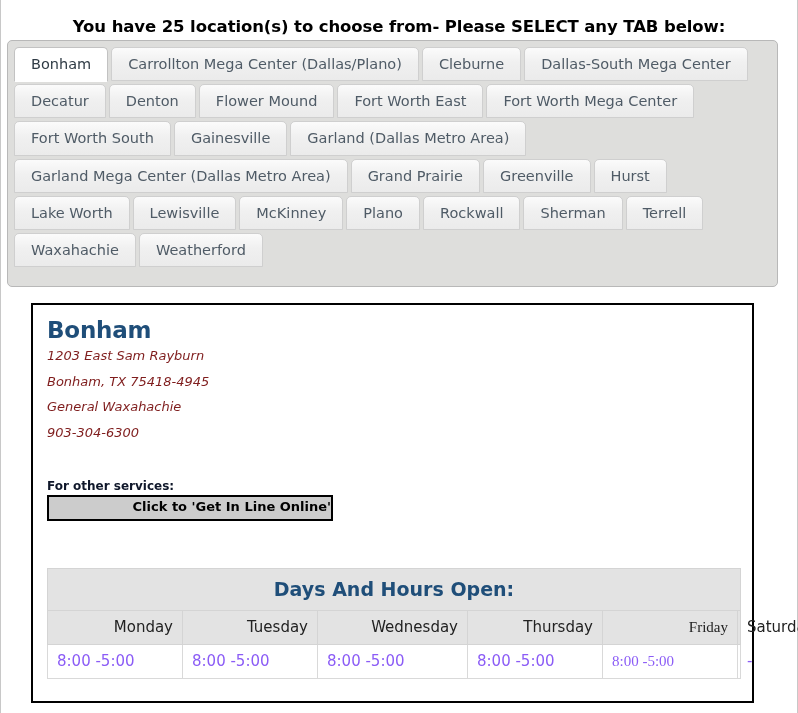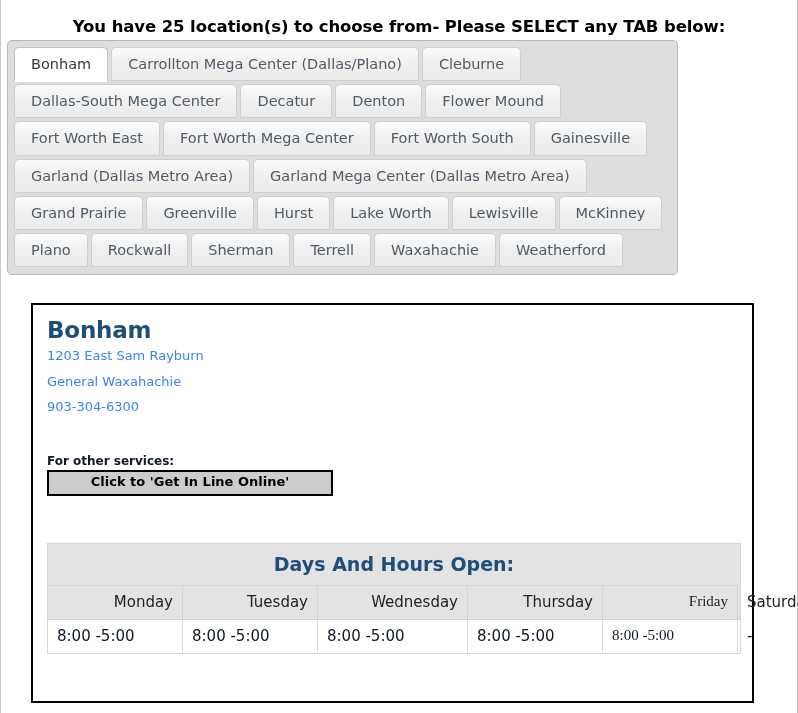--- a/index.html
+++ b/index.html
@@ -35,26 +35,26 @@
     color: #000000;
     letter-spacing: -0.1px;
     font-family: "DejaVu Sans", sans-serif;
   }
 
   
   #tabs-widget {
     position: absolute;
     left: 7px;
     top: 40px;
-    width: 671px;
+    width: 771px;
     box-sizing: border-box;
     background: #dededc;
     border: 1px solid #b8b8b8;
     border-radius: 5px;
-    padding: 6px 6px 4px 6px;
+    padding: 6px 6px 16px 6px;
   }
   #tab-list {
     list-style: none;
     margin: 0;
     padding: 0;
     font-size: 0;
   }
   .tab {
     display: inline-block;
     vertical-align: bottom;
@@ -104,44 +104,45 @@
 
   .addr-label {
     font-size: 12.5px;
     font-weight: bold;
     color: #000000;
     line-height: 1.25;
     margin: 0;
   }
   .addr-line {
     font-size: 13px;
-    color: #3b82f6;
+    color: #7f1d1d;
     line-height: 1.35;
     margin: 0;
+    font-style: italic;
   }
   .addr-line.spaced { margin-top: 8px; }
 
   #services-label {
     margin: 38px 0 2px 0;
     font-size: 12px;
     font-weight: bold;
     color: #0f172a;
   }
 
   #get-in-line-button {
     display: block;
     width: 286px;
     box-sizing: border-box;
     background: #cccccc;
     border: 2px solid #000000;
     color: #000000;
     font-size: 13px;
     font-weight: bold;
     font-family: "DejaVu Sans", sans-serif;
-    text-align: center;
+    text-align: right;
     padding: 3px 0 4px 0;
     cursor: pointer;
     line-height: 1.15;
   }
 
   
   #hours-table {
     margin-top: 47px;
     width: 694px;
     border-collapse: collapse;
@@ -165,21 +166,21 @@
     border: 1px solid #d4d4d4;
     color: #222222;
     font-size: 15px;
     font-weight: normal;
     text-align: right;
     padding: 7px 9px 8px 9px;
   }
   #hours-table td {
     background: #ffffff;
     border: 1px solid #d9d9d9;
-    color: #0f172a;
+    color: #8b5cf6;
     font-size: 15px;
     text-align: left;
     padding: 7px 9px 8px 9px;
   }
   #hours-table th:nth-child(1), #hours-table td:nth-child(1) { width: 116px; }
   #hours-table th:nth-child(2), #hours-table td:nth-child(2) { width: 116px; }
   #hours-table th:nth-child(3), #hours-table td:nth-child(3) { width: 131px; }
   #hours-table th:nth-child(4), #hours-table td:nth-child(4) { width: 116px; }
   #hours-table th:nth-child(5), #hours-table td:nth-child(5) { width: 116px; font-family: Liberation Serif, serif; }
 </style>
@@ -194,20 +195,21 @@
   <ul id="tab-list"><li class="tab active">Bonham</li><li class="tab">Carrollton Mega Center (Dallas/Plano)</li><li class="tab">Cleburne</li><li class="tab">Dallas-South Mega Center</li><li class="tab">Decatur</li><li class="tab">Denton</li><li class="tab">Flower Mound</li><li class="tab">Fort Worth East</li><li class="tab">Fort Worth Mega Center</li><li class="tab">Fort Worth South</li><li class="tab">Gainesville</li><li class="tab">Garland (Dallas Metro Area)</li><li class="tab">Garland Mega Center (Dallas Metro Area)</li><li class="tab">Grand Prairie</li><li class="tab">Greenville</li><li class="tab">Hurst</li><li class="tab">Lake Worth</li><li class="tab">Lewisville</li><li class="tab">McKinney</li><li class="tab">Plano</li><li class="tab">Rockwall</li><li class="tab">Sherman</li><li class="tab">Terrell</li><li class="tab">Waxahachie</li><li class="tab">Weatherford</li></ul>
 </div>
 
 <div id="location-panel">
 
   <h2 id="location-title">Bonham</h2>
 
 
   <p class="addr-line">1203 East Sam Rayburn</p>
 
+  <p class="addr-line spaced">Bonham, TX 75418-4945</p>
 
   <p class="addr-line spaced">General Waxahachie</p>
 
   <p class="addr-line spaced">903-304-6300</p>
 
   <p id="services-label">For other services:</p>
 
   <button id="get-in-line-button">Click to 'Get In Line Online'</button>
 
   <table id="hours-table">

